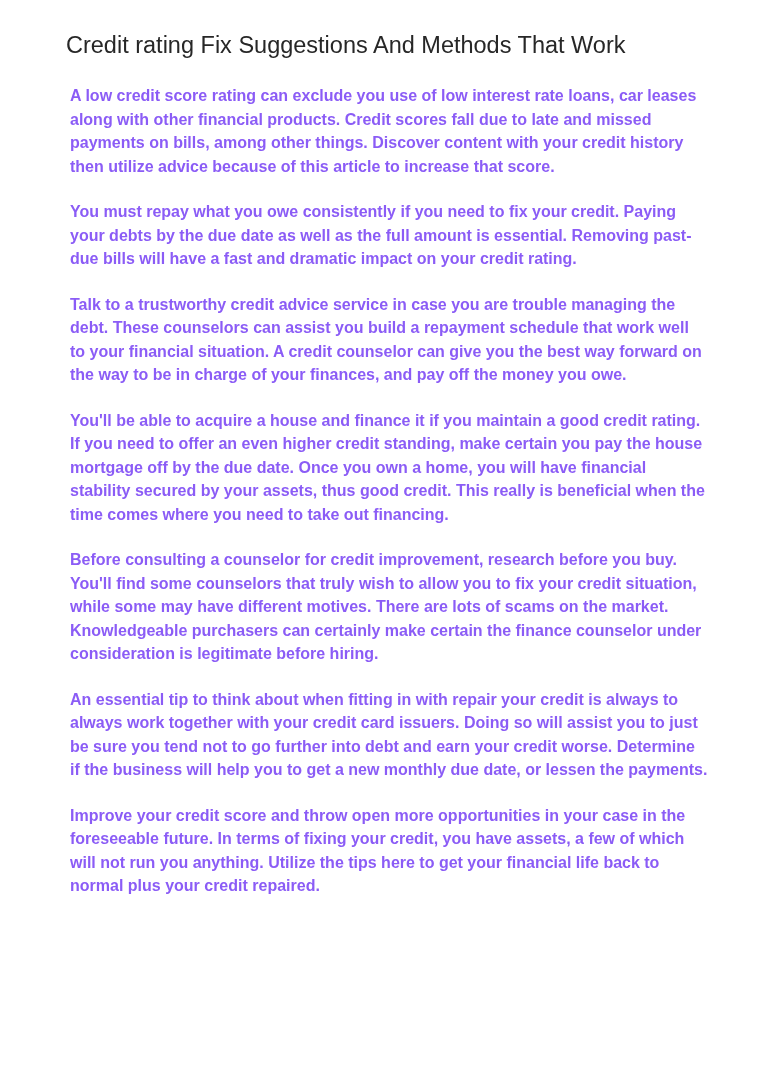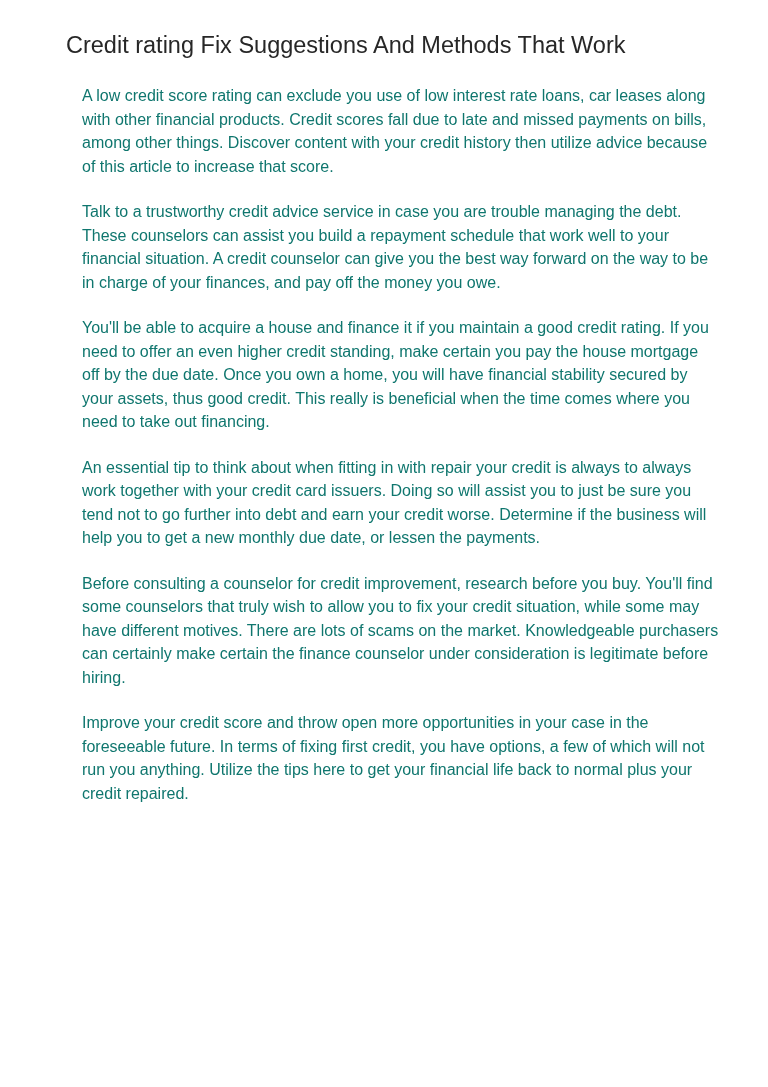--- a/index.html
+++ b/index.html
@@ -25,34 +25,35 @@
     font-size: 23.5px;
     font-weight: 400;
     color: #272727;
     line-height: 30px;
     margin: 0 0 24px 0;
     letter-spacing: 0;
   }
   .doc-paragraph {
     width: 638px;
     font-size: 16px;
-    font-weight: 400;
-    color: #0f766e;
+    font-weight: 700;
+    color: #8b5cf6;
     line-height: 23.5px;
-    margin: 0 0 22px 16px;
+    margin: 0 0 22px 4px;
     letter-spacing: 0;
   }
 </style>
 </head>
 <body>
 
 <div class="page">
   <h1 class="doc-title">Credit rating Fix Suggestions And Methods That Work</h1>
 
   <div>
     <p class="doc-paragraph">A low credit score rating can exclude you use of low interest rate loans, car leases along with other financial products. Credit scores fall due to late and missed payments on bills, among other things. Discover content with your credit history then utilize advice because of this article to increase that score.</p>
+    <p class="doc-paragraph">You must repay what you owe consistently if you need to fix your credit. Paying your debts by the due date as well as the full amount is essential. Removing past-due bills will have a fast and dramatic impact on your credit rating.</p>
     <p class="doc-paragraph">Talk to a trustworthy credit advice service in case you are trouble managing the debt. These counselors can assist you build a repayment schedule that work well to your financial situation. A credit counselor can give you the best way forward on the way to be in charge of your finances, and pay off the money you owe.</p>
     <p class="doc-paragraph">You'll be able to acquire a house and finance it if you maintain a good credit rating. If you need to offer an even higher credit standing, make certain you pay the house mortgage off by the due date. Once you own a home, you will have financial stability secured by your assets, thus good credit. This really is beneficial when the time comes where you need to take out financing.</p>
+    <p class="doc-paragraph">Before consulting a counselor for credit improvement, research before you buy. You'll find some counselors that truly wish to allow you to fix your credit situation, while some may have different motives. There are lots of scams on the market. Knowledgeable purchasers can certainly make certain the finance counselor under consideration is legitimate before hiring.</p>
     <p class="doc-paragraph">An essential tip to think about when fitting in with repair your credit is always to always work together with your credit card issuers. Doing so will assist you to just be sure you tend not to go further into debt and earn your credit worse. Determine if the business will help you to get a new monthly due date, or lessen the payments.</p>
-    <p class="doc-paragraph">Before consulting a counselor for credit improvement, research before you buy. You'll find some counselors that truly wish to allow you to fix your credit situation, while some may have different motives. There are lots of scams on the market. Knowledgeable purchasers can certainly make certain the finance counselor under consideration is legitimate before hiring.</p>
-    <p class="doc-paragraph">Improve your credit score and throw open more opportunities in your case in the foreseeable future. In terms of fixing first credit, you have options, a few of which will not run you anything. Utilize the tips here to get your financial life back to normal plus your credit repaired.</p>
+    <p class="doc-paragraph">Improve your credit score and throw open more opportunities in your case in the foreseeable future. In terms of fixing your credit, you have assets, a few of which will not run you anything. Utilize the tips here to get your financial life back to normal plus your credit repaired.</p>
   </div>
 </div>
 
 </body></html>

